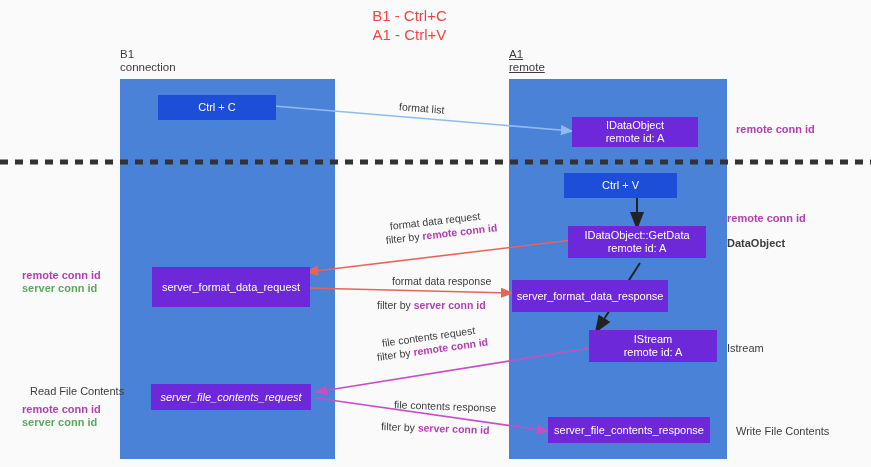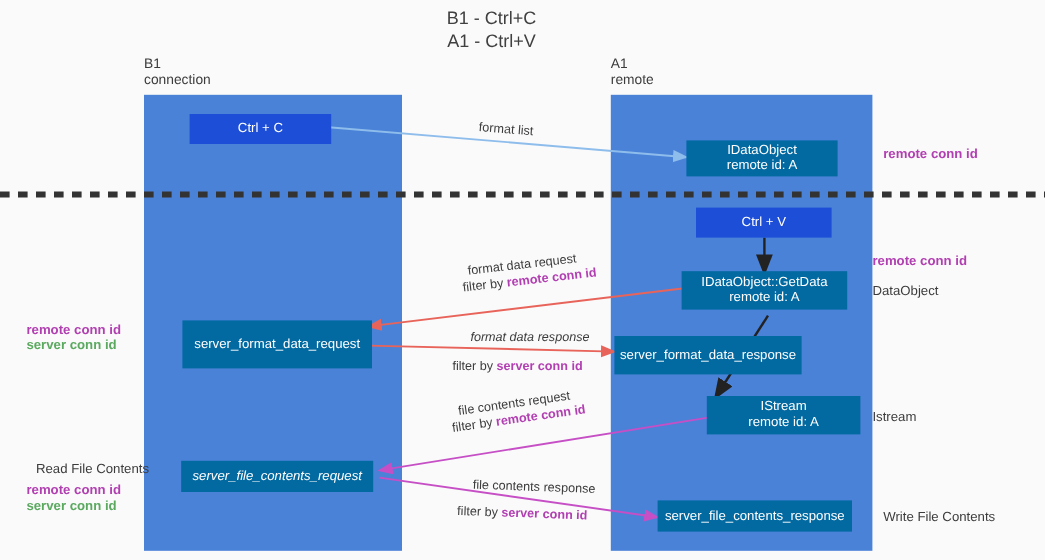--- a/index.html
+++ b/index.html
@@ -8,38 +8,38 @@
     background:#fafafa;
     font-family:"Liberation Sans", sans-serif;
     color:#3c3c3c;
     overflow:hidden;
     position:relative;
   }
   #canvas{position:absolute;left:0;top:0;width:871px;height:467px;}
 
   .title{
     position:absolute;left:0;top:6px;width:819px;
-    text-align:center;font-size:15px;line-height:19px;color:#404040;
+    text-align:center;font-size:15px;line-height:19px;color:#ef4444;
     white-space:pre-line;
   }
 
   .col-head{
     position:absolute;text-align:left;font-size:11.5px;line-height:13px;
     color:#3c3c3c;white-space:pre-line;
   }
 
   .lane{position:absolute;background:#4a82d8;}
 
   .nodebox{
     position:absolute;box-sizing:border-box;
     display:flex;align-items:center;justify-content:center;
     text-align:center;color:#ffffff;font-size:11px;line-height:13px;
     white-space:pre-line;padding:2px 4px;
   }
-  .orange{background:#0369a1;}
+  .orange{background:#6d28d9;}
   .green{background:#1d4ed8;}
 
   .sidelabel{
     position:absolute;font-size:11px;line-height:14px;white-space:pre-line;
   }
   .purple{color:#b23fb2;font-weight:bold;}
   .greentxt{color:#5aa95f;font-weight:bold;}
   .plain{color:#3c3c3c;}
 
   .arrowlabel{
@@ -54,21 +54,21 @@
 </head>
 <body>
 
 <div id="canvas">
 
   <div class="title">B1 - Ctrl+C
 A1 - Ctrl+V</div>
 
   <div class="col-head" style="left:120px;top:48px;width:215px;">B1
 connection</div>
-  <div class="col-head" style="left:509px;top:48px;width:218px;">A1
+  <div class="col-head" style="left:509px;top:48px;width:218px;text-decoration:underline;">A1
 remote</div>
 
   <div class="lane" style="left:120px;top:79px;width:215px;height:380px;"></div>
   <div class="lane" style="left:509px;top:79px;width:218px;height:380px;"></div>
 
   <svg class="overlay" viewBox="0 0 871 467" xmlns="http://www.w3.org/2000/svg">
     <defs>
       <marker id="ab" markerWidth="9" markerHeight="9" refX="7" refY="3.2" orient="auto">
         <path d="M0,0 L8,3.2 L0,6.4 z" fill="#8ebdec"></path>
       </marker>
@@ -98,57 +98,57 @@
     <line x1="590" y1="348" x2="316" y2="392" stroke="#c64fc6" stroke-width="1.6" marker-end="url(#am)"></line>
 
     <line x1="316" y1="398" x2="548" y2="431" stroke="#c64fc6" stroke-width="1.6" marker-end="url(#am)"></line>
   </svg>
 
   <div class="nodebox green" style="left:158px;top:95px;width:118px;height:25px;">Ctrl + C</div>
 
   <div class="nodebox orange" style="left:572px;top:117px;width:126px;height:30px;">IDataObject
 remote id: A</div>
 
-  <div class="nodebox green" style="left:580px;top:173px;width:113px;height:25px;">Ctrl + V</div>
+  <div class="nodebox green" style="left:564px;top:173px;width:113px;height:25px;">Ctrl + V</div>
 
   <div class="nodebox orange" style="left:568px;top:226px;width:138px;height:32px;">IDataObject::GetData
 remote id: A</div>
 
   <div class="nodebox orange" style="left:152px;top:267px;width:158px;height:40px;">server_format_data_request</div>
 
   <div class="nodebox orange" style="left:512px;top:280px;width:156px;height:32px;">server_format_data_response</div>
 
   <div class="nodebox orange" style="left:589px;top:330px;width:128px;height:32px;">IStream
 remote id: A</div>
 
   <div class="nodebox orange" style="left:151px;top:384px;width:160px;height:26px;font-style:italic;">server_file_contents_request</div>
 
   <div class="nodebox orange" style="left:548px;top:417px;width:162px;height:26px;">server_file_contents_response</div>
 
   <div class="sidelabel purple" style="left:736px;top:122px;">remote conn id</div>
   <div class="sidelabel purple" style="left:727px;top:211px;">remote conn id</div>
-  <div class="sidelabel plain" style="left:727px;top:236px;">DataObject</div>
+  <div class="sidelabel plain" style="left:727px;top:236px;font-weight:bold;">DataObject</div>
   <div class="sidelabel plain" style="left:727px;top:341px;">Istream</div>
   <div class="sidelabel plain" style="left:736px;top:424px;">Write File Contents</div>
 
   <div class="sidelabel purple" style="left:22px;top:268px;">remote conn id</div>
   <div class="sidelabel greentxt" style="left:22px;top:281px;">server conn id</div>
 
   <div class="sidelabel plain" style="left:30px;top:384px;">Read File Contents</div>
   <div class="sidelabel purple" style="left:22px;top:402px;">remote conn id</div>
   <div class="sidelabel greentxt" style="left:22px;top:415px;">server conn id</div>
 
   <div class="arrowlabel" style="left:399px;top:101px;transform:rotate(4.5deg);">format list</div>
 
   <div class="arrowlabel rot-up" style="left:389px;top:219px;transform:rotate(-6.5deg);">format data request</div>
   <div class="arrowlabel rot-up" style="left:385px;top:233px;transform:rotate(-6.5deg);">
     <span>filter by </span><span class="hl">remote conn id</span>
   </div>
 
-  <div class="arrowlabel" style="left:392px;top:274px;font-style:italic;">format data response</div>
+  <div class="arrowlabel" style="left:392px;top:274px;">format data response</div>
   <div class="arrowlabel" style="left:377px;top:298px;">
     <span>filter by </span><span class="hl">server conn id</span>
   </div>
 
   <div class="arrowlabel rot-up" style="left:381px;top:336px;transform:rotate(-8deg);">file contents request</div>
   <div class="arrowlabel rot-up" style="left:376px;top:350px;transform:rotate(-8deg);">
     <span>filter by </span><span class="hl">remote conn id</span>
   </div>
 
   <div class="arrowlabel" style="left:394px;top:399px;transform:rotate(2deg);">file contents response</div>

